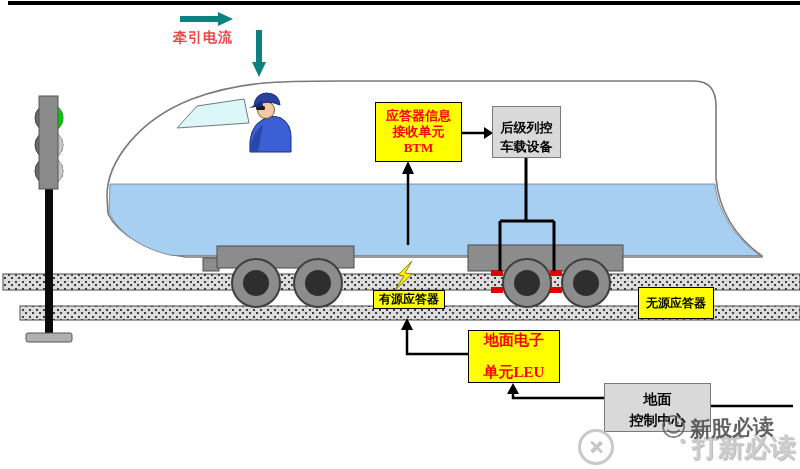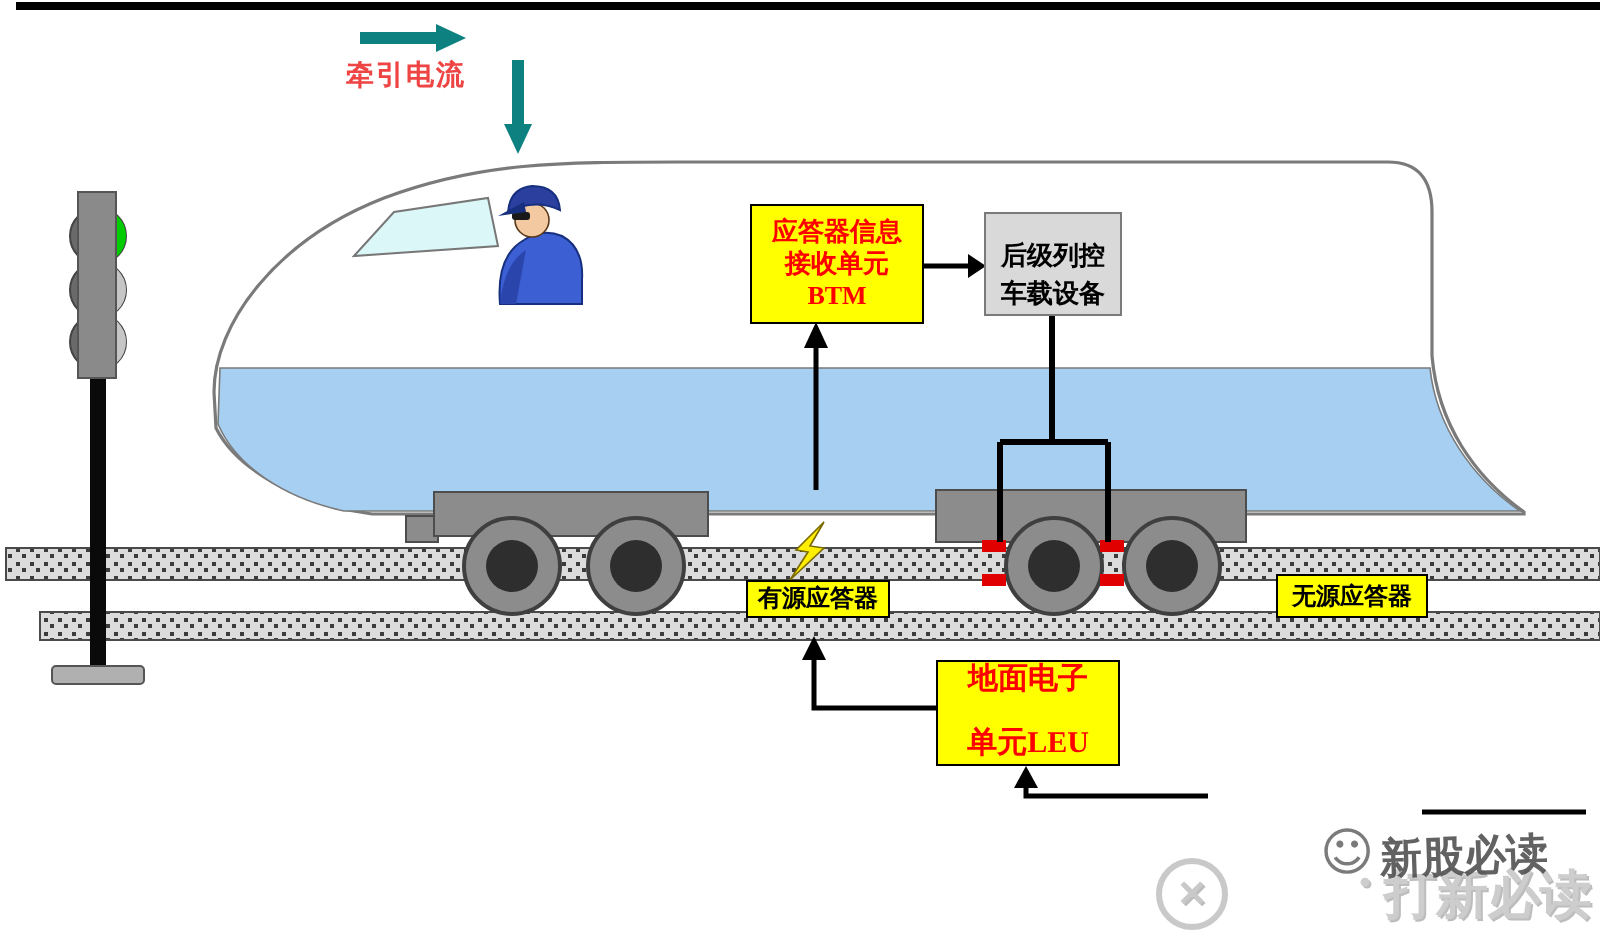--- a/index.html
+++ b/index.html
@@ -142,29 +142,33 @@
   <div class="gbox" style="left:492px;top:106px;width:69px;height:52px;font-size:13px;">
     <span>后级列控</span>
     <span>车载设备</span>
   </div>
 
 
   <div class="ybox" style="left:373px;top:290px;width:72px;height:19px;font-size:12px;">
     <span>有源应答器</span>
   </div>
 
-  <div class="ybox" style="left:638px;top:287px;width:76px;height:22px;font-size:12px;">
+  <div class="ybox" style="left:638px;top:287px;width:76px;height:32px;font-size:12px;">
     <span>无源应答器</span>
   </div>
 
   <div class="ybox red-text" style="left:468px;top:330px;width:92px;height:53px;font-size:15px;justify-content:space-between;">
     <span>地面电子</span>
     <span>单元LEU</span>
   </div>
 
+  <div class="gbox" style="left:604px;top:383px;width:107px;height:49px;font-size:14px;">
+    <span>地面</span>
+    <span>控制中心</span>
+  </div>
 
 
   <div class="abs" style="left:0;top:0;width:800px;height:469px;pointer-events:none;">
     <div class="abs wm-logo" style="left:578px;top:429px;">
       <span>✕</span>
     </div>
     <span class="abs wm-gray" style="left:678px;top:426px;font-size:27px;">·</span>
     <span class="abs wm-smiley" style="left:660px;top:412px;">☺</span>
     <span class="abs wm-gray" style="left:692px;top:430px;font-size:26px;">打新必读</span>
     <span class="abs wm-dark" style="left:690px;top:414px;font-size:21px;">新股必读</span>

